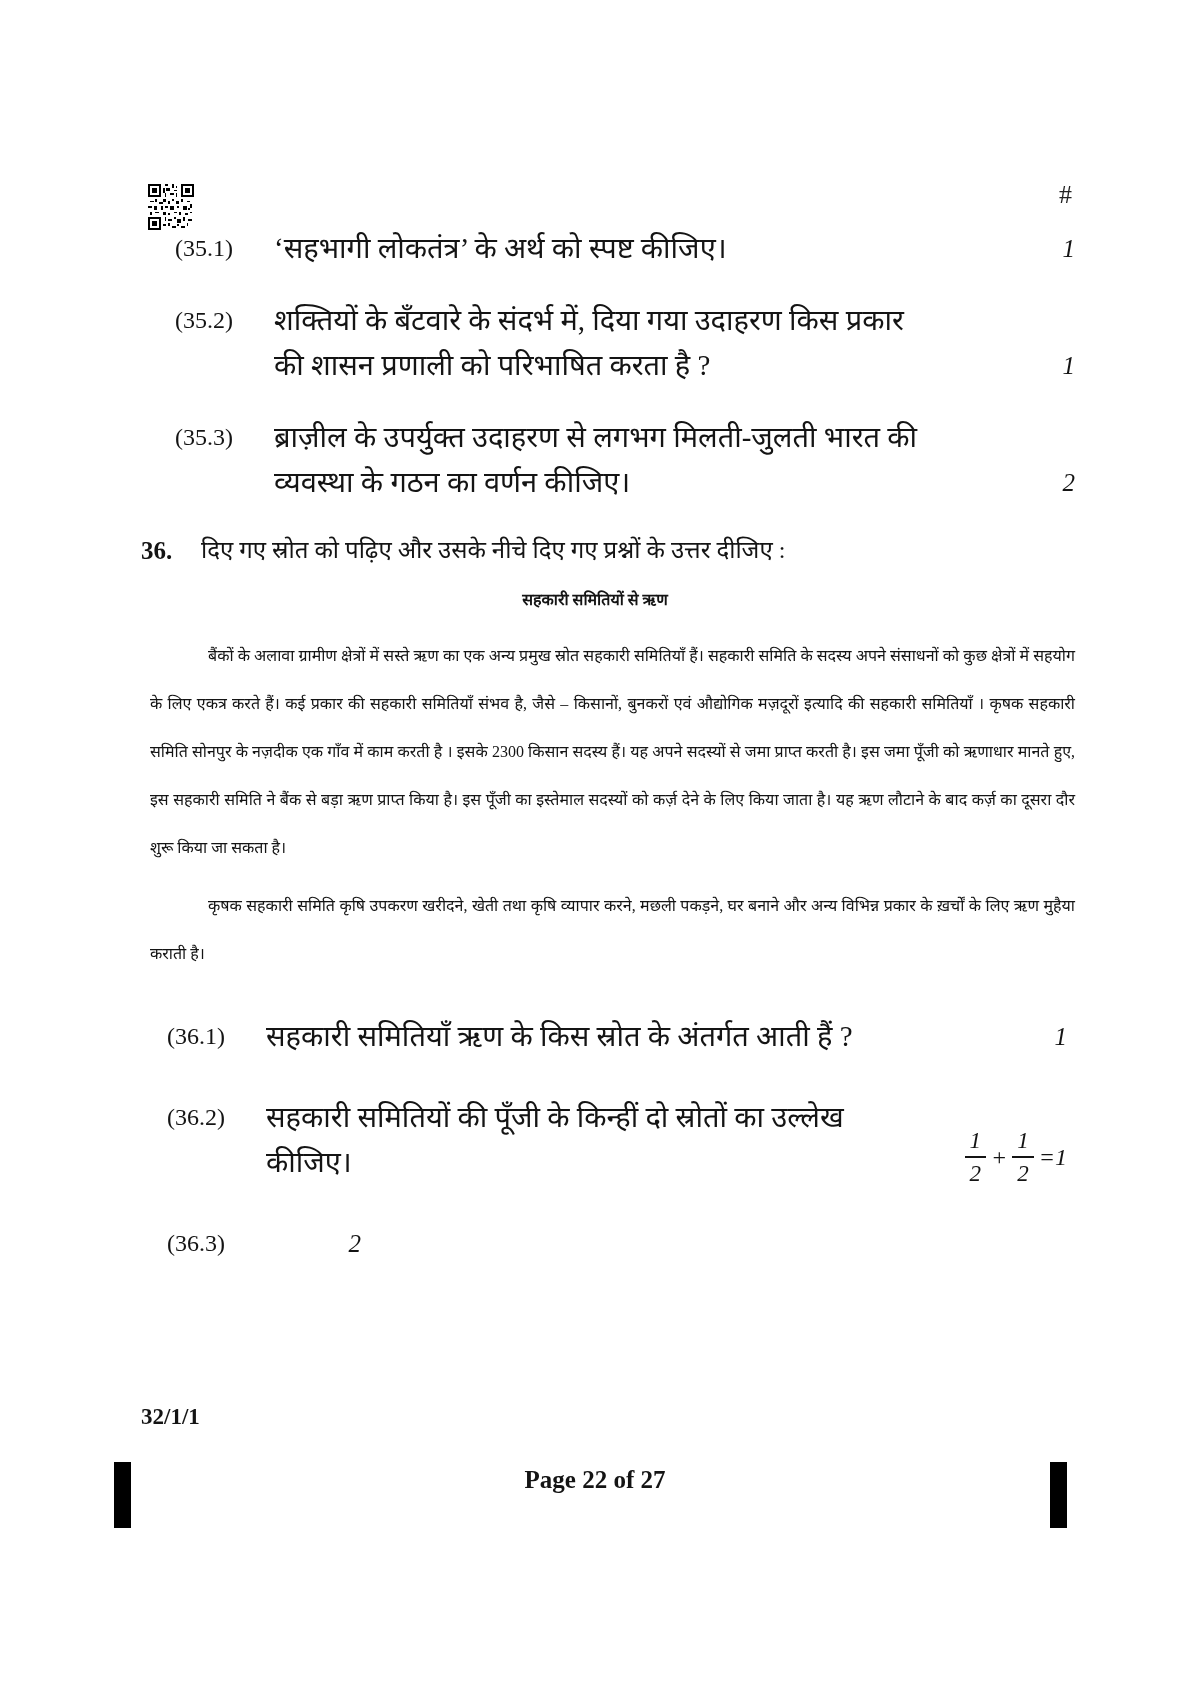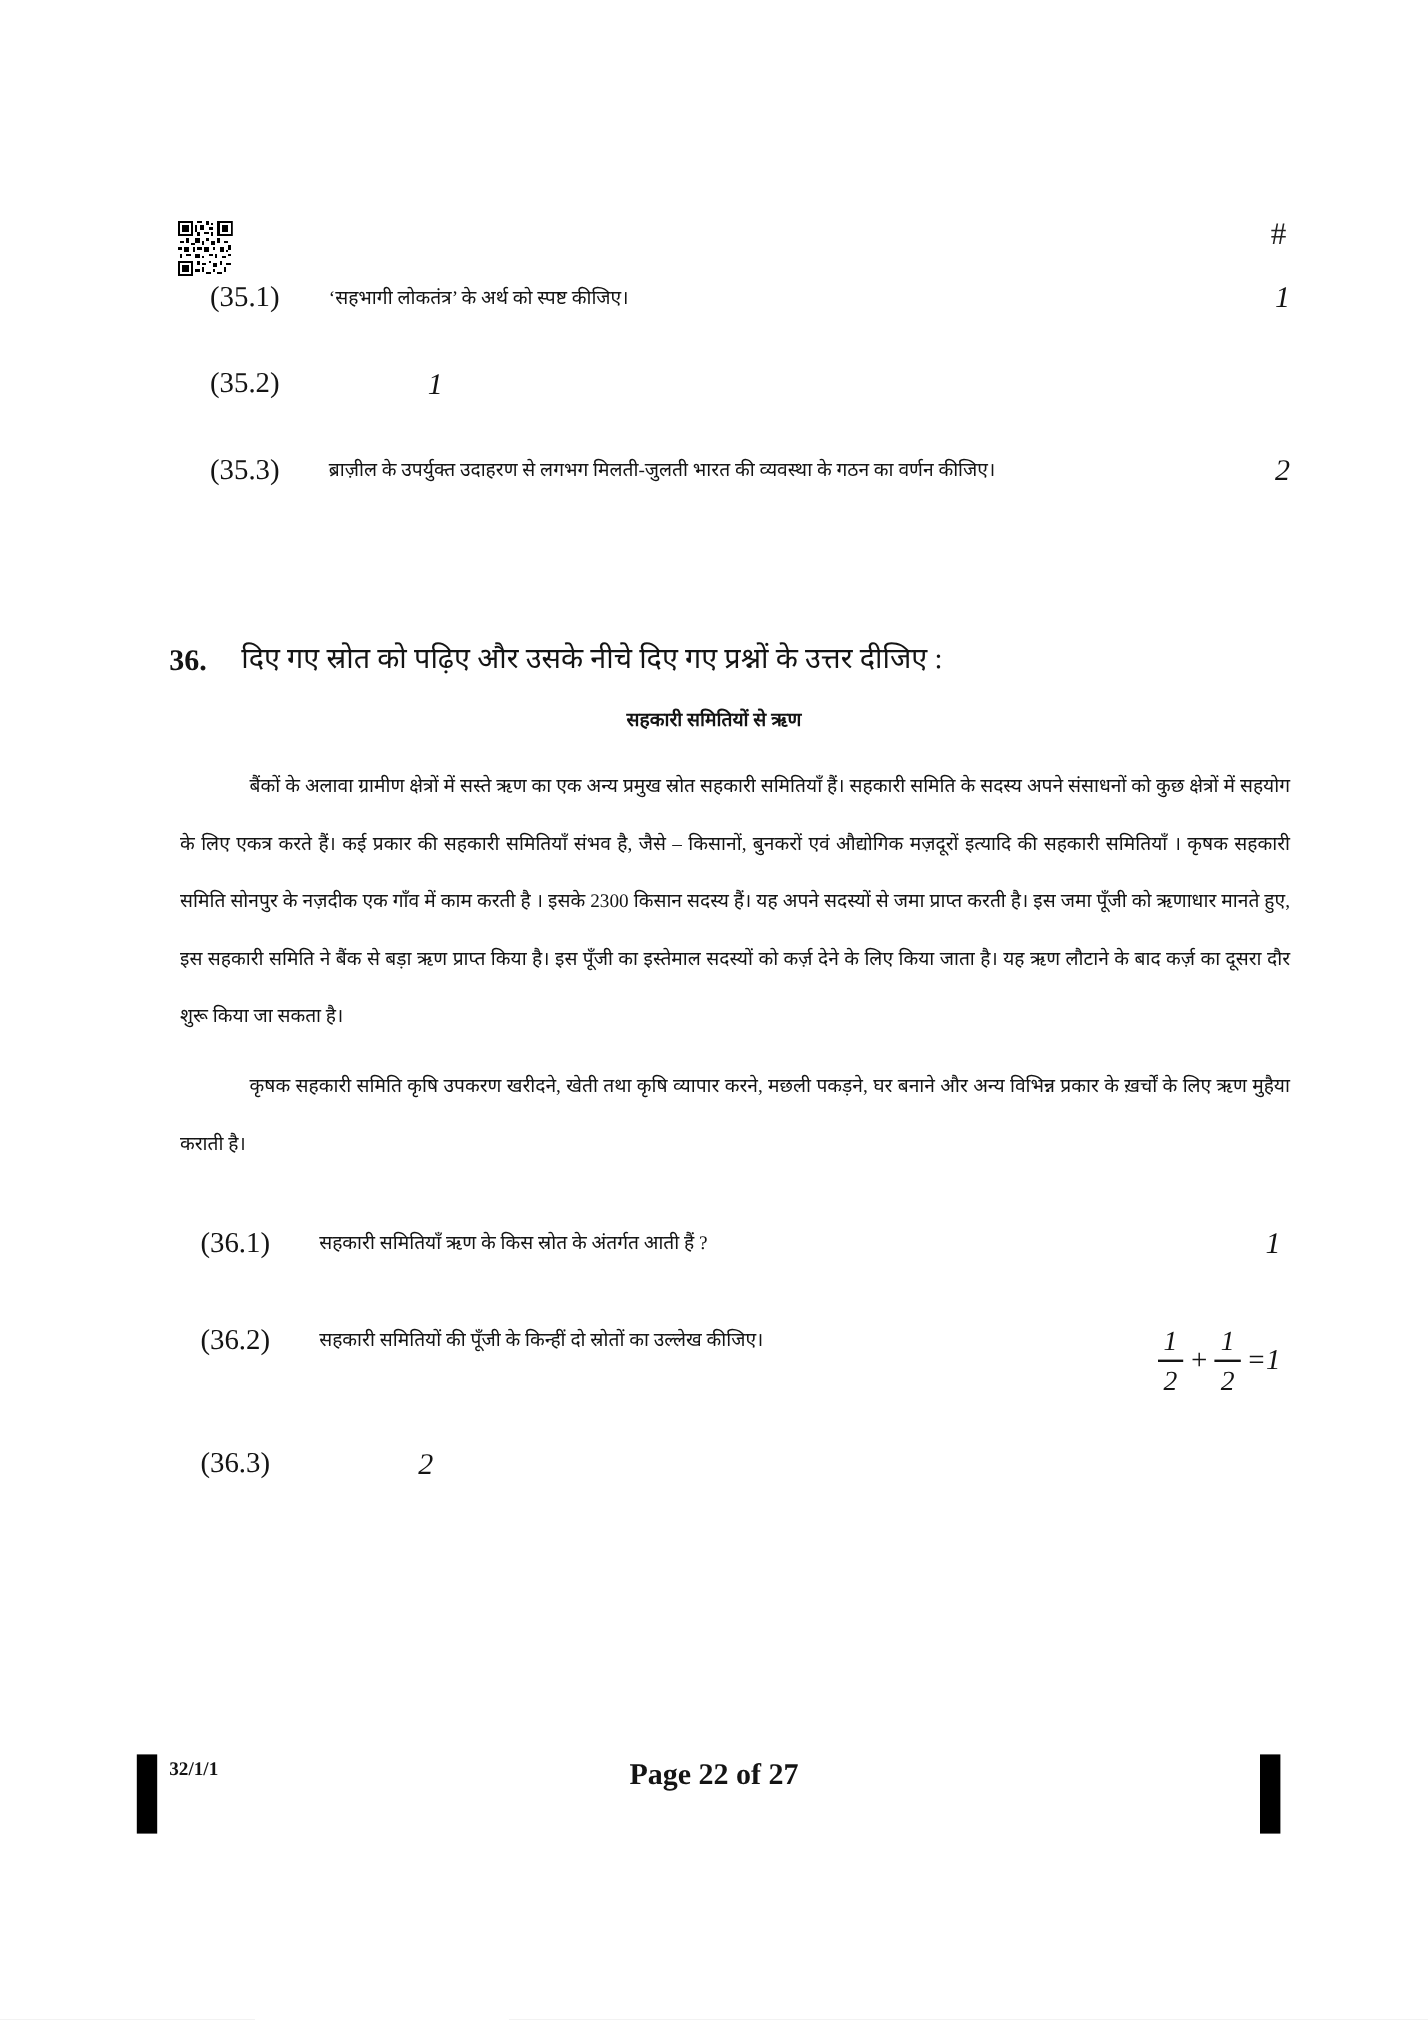--- a/index.html
+++ b/index.html
@@ -21,21 +21,21 @@
     position: absolute; right: 118px; top: 180px;
     font-size: 26px; color: #222;
   }
 
   
   .parts-block { position: absolute; left: 175px; width: 900px; }
   .q35-block { top: 226px; }
   .qpart { display: flex; align-items: flex-start; margin-bottom: 27px; gap: 19px; }
   .qpart:last-child { margin-bottom: 0; }
   .qnum { flex: 0 0 80px; font-size: 24px; line-height: 45px; white-space: nowrap; }
-  .qtext { flex: 1 1 auto; font-size: 16px; line-height: 45px; padding-right: 34px; }
+  .qtext { flex: 1 1 auto; font-size: 29px; line-height: 45px; padding-right: 34px; }
   .qmarks {
     flex: 0 0 95px; text-align: right; align-self: flex-end;
     font-style: italic; font-size: 25px; line-height: 45px; white-space: nowrap;
   }
 
   
   .q36-block { position: absolute; left: 115px; top: 528px; width: 960px; }
   .q36-intro { display: flex; align-items: flex-start; }
   .q36-number { flex: 0 0 60px; font-weight: bold; font-size: 25px; line-height: 45px; margin-left: 26px; }
   .q36-intro-text { flex: 1; font-size: 24px; line-height: 45px; }
@@ -57,22 +57,22 @@
   .frac { display: inline-flex; flex-direction: column; align-items: center; line-height: 1; }
   .frac .fnum { padding: 0 5px 4px; border-bottom: 2px solid #141414; font-size: 23px; }
   .frac .fden { padding-top: 4px; font-size: 23px; }
   .mop, .meq { font-size: 24px; }
 
   
   .footer-bar { position: absolute; width: 17px; height: 66px; background: #000; top: 1462px; }
   .footer-bar-left { left: 114px; }
   .footer-bar-right { left: 1050px; }
   .footer-code {
-    position: absolute; left: 141px; top: 1466px;
-    font-weight: bold; font-size: 16px;
+    position: absolute; left: 141px; top: 1404px;
+    font-weight: bold; font-size: 23px;
   }
   .footer-page {
     position: absolute; left: 0; right: 0; top: 1466px;
     text-align: center; font-weight: bold; font-size: 25px;
   }
 </style>
 </head>
 <body>
 
 <div class="page">
@@ -146,20 +146,21 @@
   <div class="corner-hash">#</div>
 
   <div class="parts-block q35-block">
     <div class="qpart">
       <span class="qnum">(35.1)</span>
       <span class="qtext">‘सहभागी लोकतंत्र’ के अर्थ को स्पष्ट कीजिए।</span>
       <span class="qmarks">1</span>
     </div>
     <div class="qpart">
       <span class="qnum">(35.2)</span>
+      <span class="qtext">शक्तियों के बँटवारे के संदर्भ में, दिया गया उदाहरण किस प्रकार की शासन प्रणाली को परिभाषित करता है ?</span>
       <span class="qmarks">1</span>
     </div>
     <div class="qpart">
       <span class="qnum">(35.3)</span>
       <span class="qtext">ब्राज़ील के उपर्युक्त उदाहरण से लगभग मिलती-जुलती भारत की व्यवस्था के गठन का वर्णन कीजिए।</span>
       <span class="qmarks">2</span>
     </div>
   </div>
 
   <div class="q36-block">

